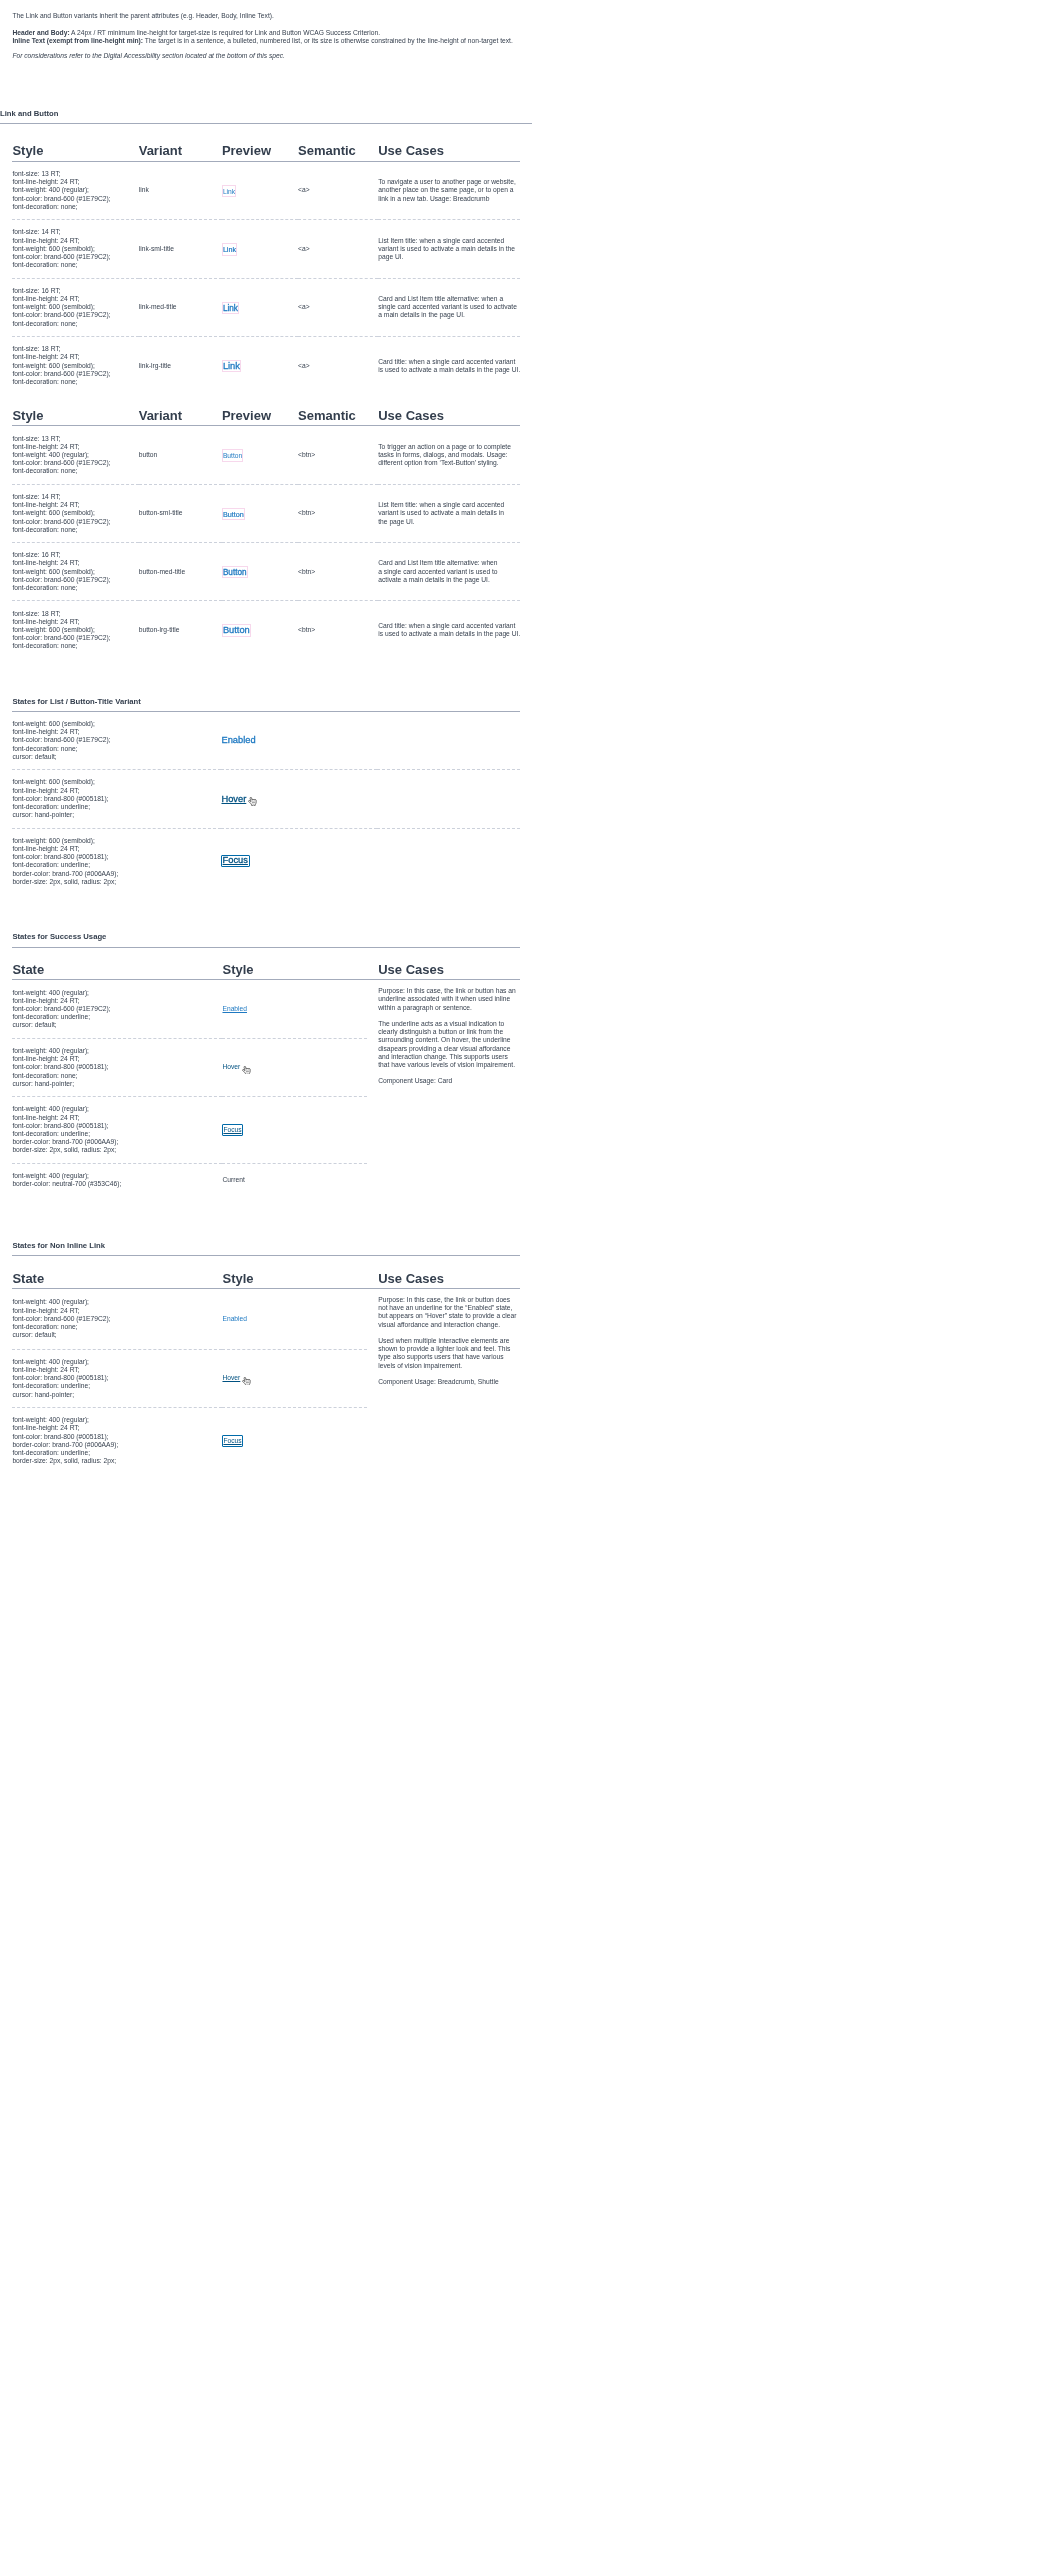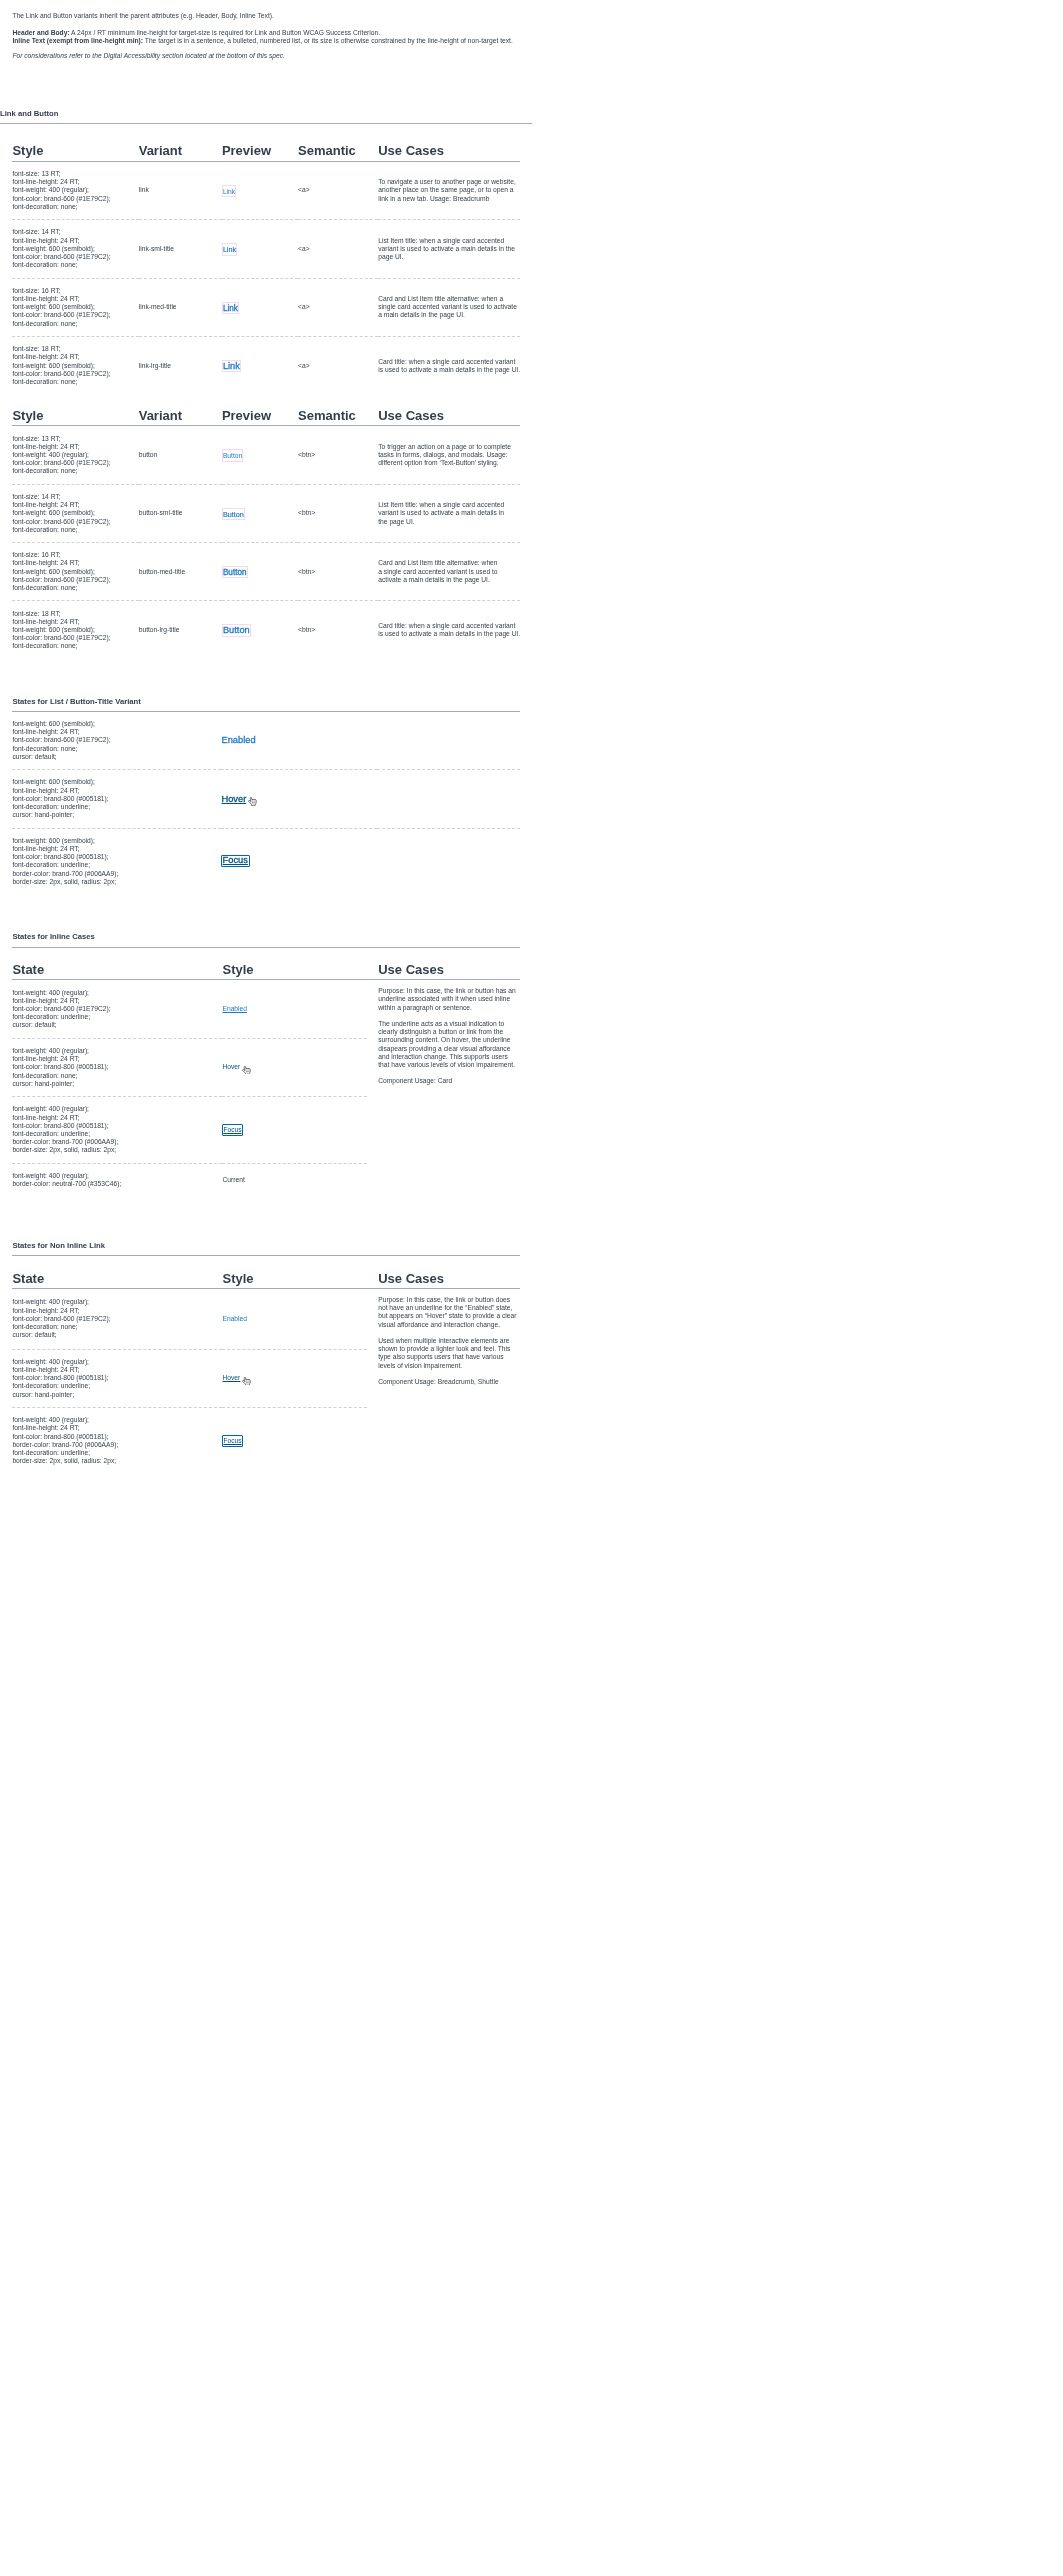--- a/index.html
+++ b/index.html
@@ -355,21 +355,21 @@
             <td class="s2"><span class="state-chip focus">Focus</span></td>
             <td class="s3"></td>
           </tr>
         </tbody>
     </table>
     <div class="secgap-2"></div>
   </div>
 
   <div class="inner">
     <div class="section-head">
-      <div class="section-title">States for Inline Cases</div>
+      <div class="section-title">States for Success Usage</div>
     </div>
     <div class="section-rule"></div>
     <div class="tblgap-3"></div>
     <table class="t-states3">
       <colgroup>
           <col class="c-s3a">
           <col class="c-s3b">
           <col class="c-s3c">
         </colgroup>
       <thead>

